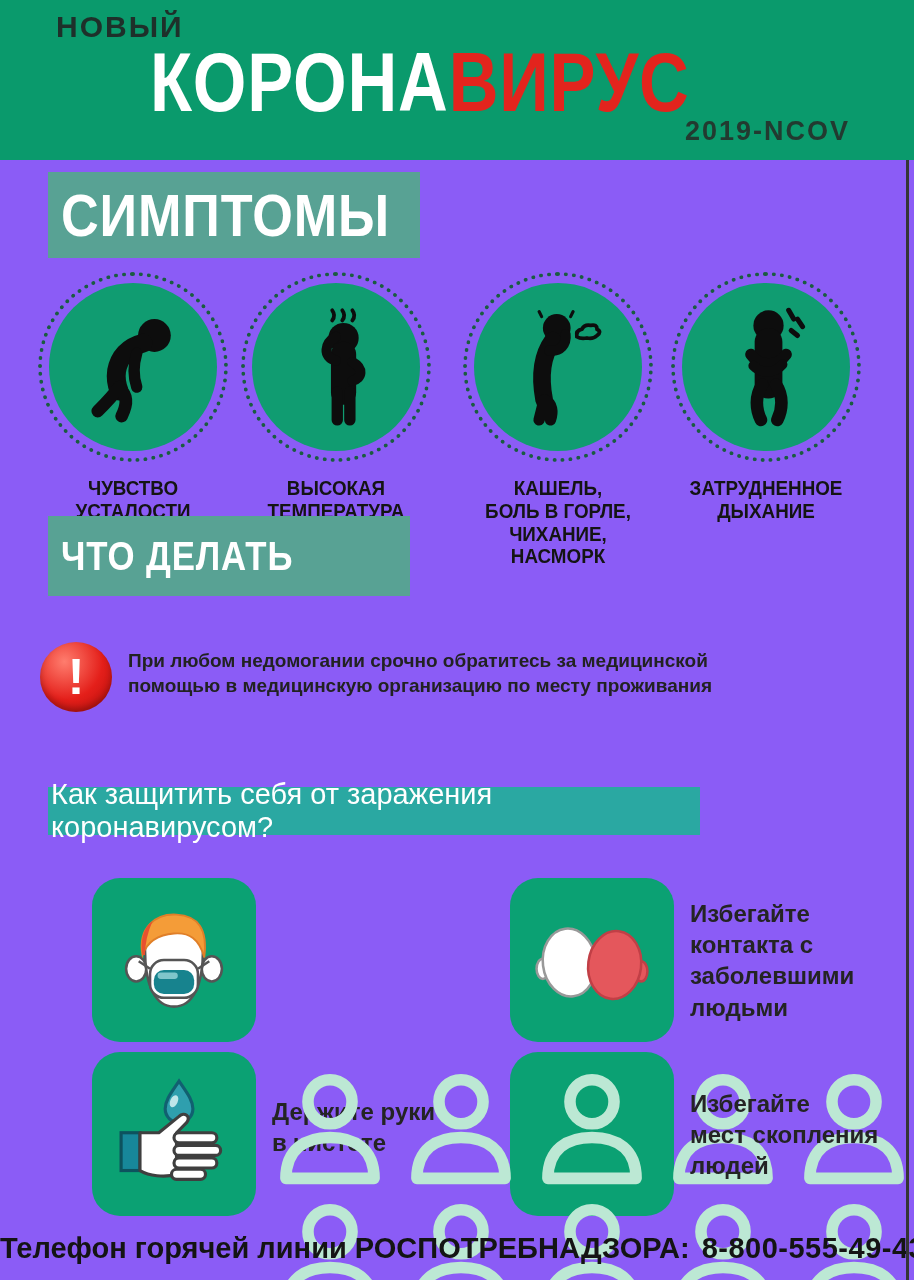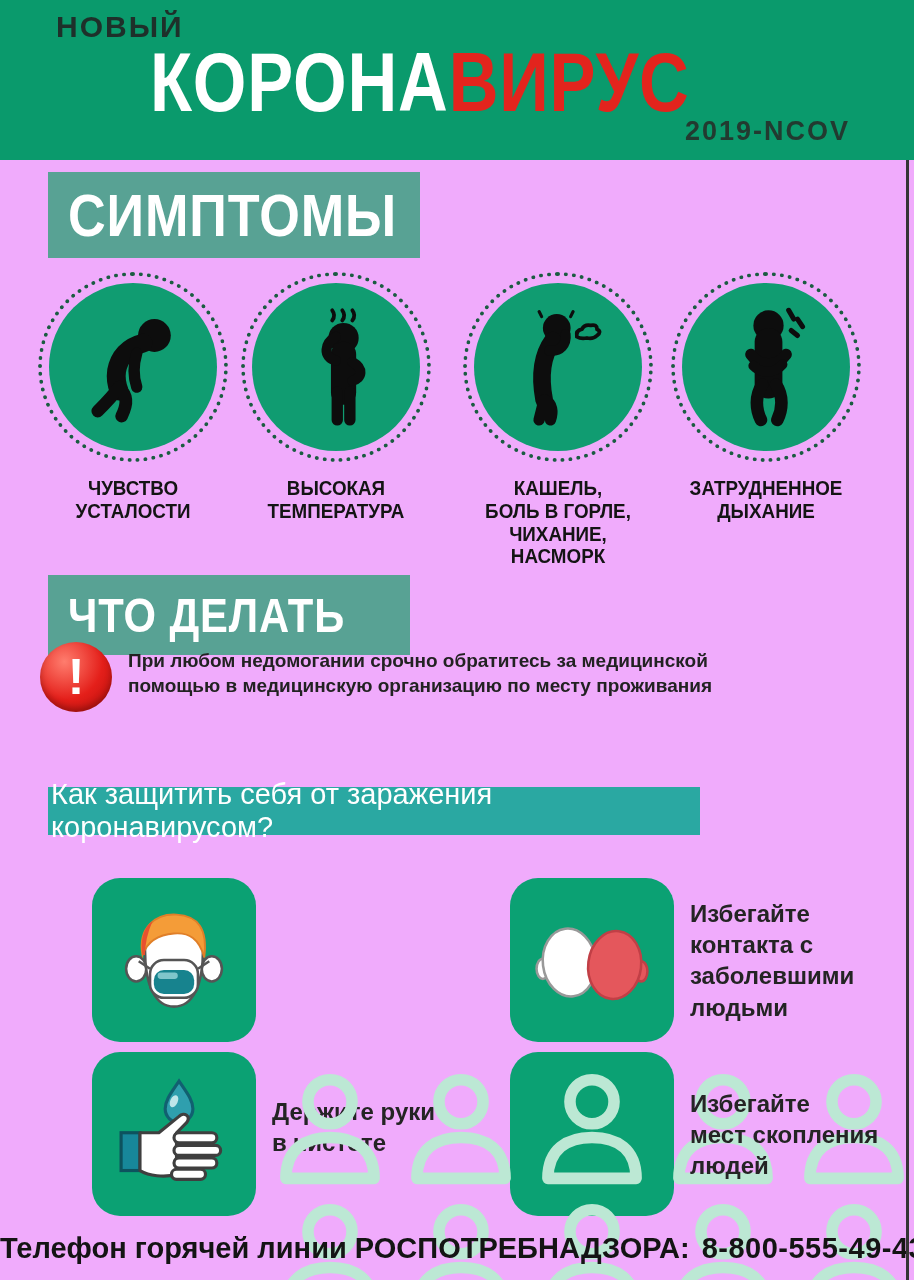--- a/index.html
+++ b/index.html
@@ -1,20 +1,20 @@
 <!DOCTYPE html>
 <html style="--header-green: #0a9a6c; --section-teal: #58a294; --question-teal: #2aa8a2; --accent-red: #e3241d; --warning-red: #e41f1a; --circle-green: #109c71; --tile-green: #0ba173; --dot-green: #1a5c41; --crowd-mint: #bce8d4;"><head>
 <meta charset="utf-8">
 <style>
   * { margin:0; padding:0; box-sizing:border-box; }
   html,body { background:#e9e9e9; }
   body { font-family:"Liberation Sans", sans-serif; }
   .page {
     position:relative; width:914px; height:1280px; margin:0 auto;
-    background:#f0abfc; overflow:hidden;
+    background:#8b5cf6; overflow:hidden;
   }
   
   .header {
     position:absolute; left:0; top:0; width:914px; height:160px;
     background:var(--header-green,#0a9a6c);
   }
   .kicker {
     position:absolute; left:56px; top:10px;
     font-size:30px; font-weight:bold; letter-spacing:2px; color:#1e302a;
   }
@@ -25,28 +25,28 @@
   .condense { display:inline-block; transform:scaleX(0.82); transform-origin:left center; }
   .t-white { color:#ffffff; }
   .t-red   { color:var(--accent-red,#e3241d); }
   .code {
     position:absolute; right:64px; top:116px;
     font-size:27px; font-weight:bold; letter-spacing:2px; color:#223a30;text-align:right;
   }
   
   .section-box {
     position:absolute; background:var(--section-teal,#58a294);
-    color:#fff; display:flex; align-items:center; padding-left:20px;
+    color:#fff; display:flex; align-items:center; padding-left:13px;
   }
   .section-box .condense-sec {
     display:inline-block; transform:scaleX(0.87); transform-origin:left center;
     font-weight:bold; letter-spacing:1px; white-space:nowrap;
   }
   .box-symptoms  { left:48px; top:172px; width:372px; height:86px; font-size:60px; }
-  .box-whattodo  { left:48px; top:575px; width:362px; height:80px; font-size:48px; }
+  .box-whattodo  { left:48px; top:516px; width:362px; height:80px; font-size:40px; }
   .box-prevention{ left:42px; top:728px; width:503px; height:84px; font-size:62px; }
   
   .sym-col { position:absolute; top:272px; width:190px; display:flex; justify-content:center; }
   .c1{left:38px} .c2{left:241px} .c3{left:463px} .c4{left:671px}
   .ring {
     width:190px; height:190px; border-radius:50%;
     border:4px dotted var(--dot-green,#1a5c41);
     display:flex; align-items:center; justify-content:center;
   }
   .circle {

